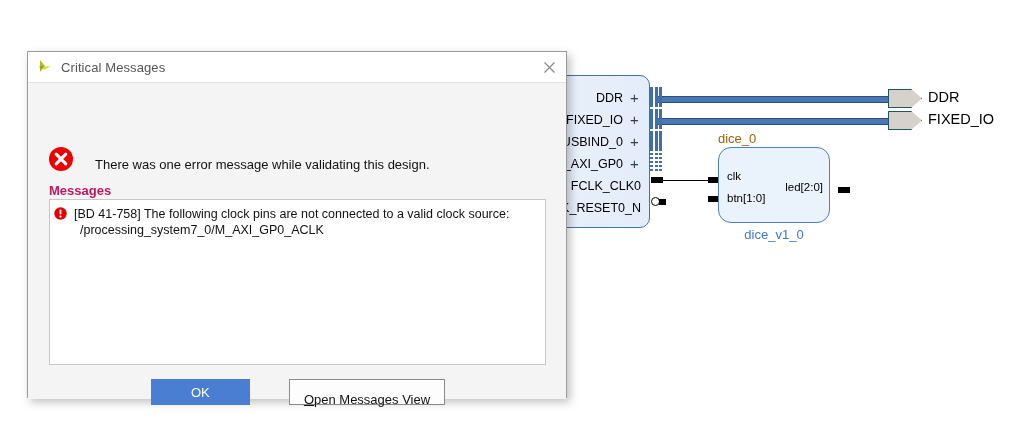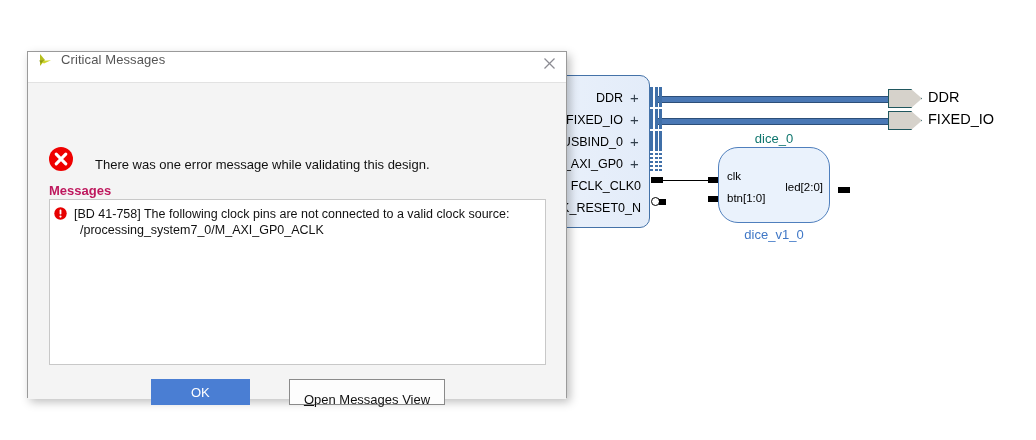--- a/index.html
+++ b/index.html
@@ -112,32 +112,31 @@
   }
 
   .dice-block {
     position: absolute;
     left: 718px;
     top: 147px;
     width: 112px;
     height: 76px;
     background: #eaf2fc;
     border: 1px solid #4f7fbd;
-    border-radius: 20px;
+    border-radius: 13px;
     box-sizing: border-box;
     text-decoration: underline;
   }
   .dice-title {
     position: absolute;
     left: 718px;
     top: 131px;
     width: 112px;
-    text-align: center;
-    font-size: 13px;
-    color: #0f766e;
+    font-size: 13px;
+    color: #a16207;
   }
   .dice-sub {
     position: absolute;
     left: 706px;
     top: 227px;
     width: 136px;
     text-align: center;
     font-size: 13px;
     color: #3f77c6;
   }
@@ -182,21 +181,21 @@
     box-shadow: 3px 4px 9px rgba(0,0,0,0.26);
     box-sizing: border-box;
     z-index: 50;
   }
   #dlg-titlebar {
     position: relative;
     height: 30px;
     background: #ffffff;
     border-bottom: 1px solid #e2e2e2;
     display: flex;
-    align-items: flex-start;
+    align-items: center;
     padding: 0 6px 0 8px;
   }
   #dlg-title-text {
     font-size: 13px;
     color: #555;
     margin-left: 7px;
     letter-spacing: 0.1px;
   }
   .dlg-logo {
     width: 18px; height: 18px;

